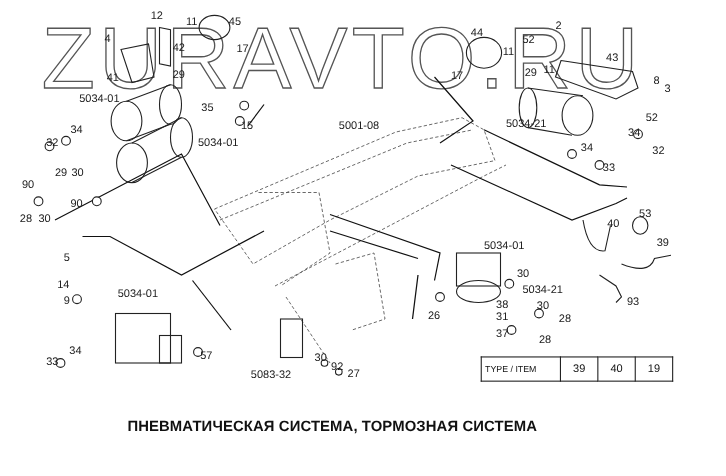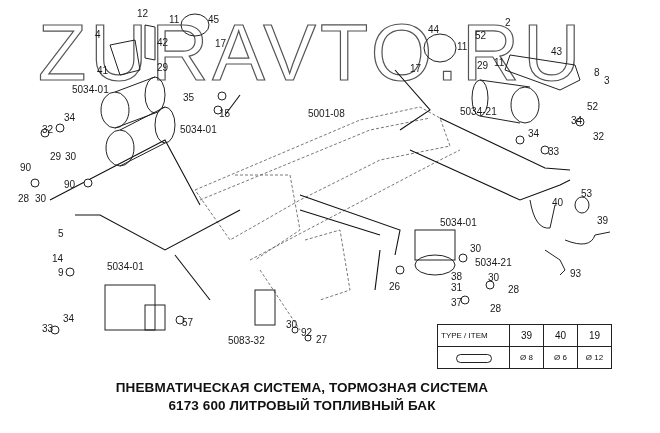--- a/index.html
+++ b/index.html
@@ -195,24 +195,17 @@
 </svg>
 
 <table class="legend">
   <tbody>
         <tr>
     <td class="h0">TYPE / ITEM</td>
     <td class="hc">39</td>
     <td class="hc">40</td>
     <td class="hc">19</td>
   </tr>
-  <tr>
-    <td><span class="pill"></span></td>
-    <td class="vc">Ø 8</td>
-    <td class="vc">Ø 6</td>
-    <td class="vc">Ø 12</td>
-  </tr>
 </tbody>
     </table>
 
 <div class="title" id="title1">ПНЕВМАТИЧЕСКАЯ СИСТЕМА, ТОРМОЗНАЯ СИСТЕМА</div>
-<div class="title" id="title2">6173  600 ЛИТРОВЫЙ ТОПЛИВНЫЙ БАК</div>
 </div>
 
 </body></html>

